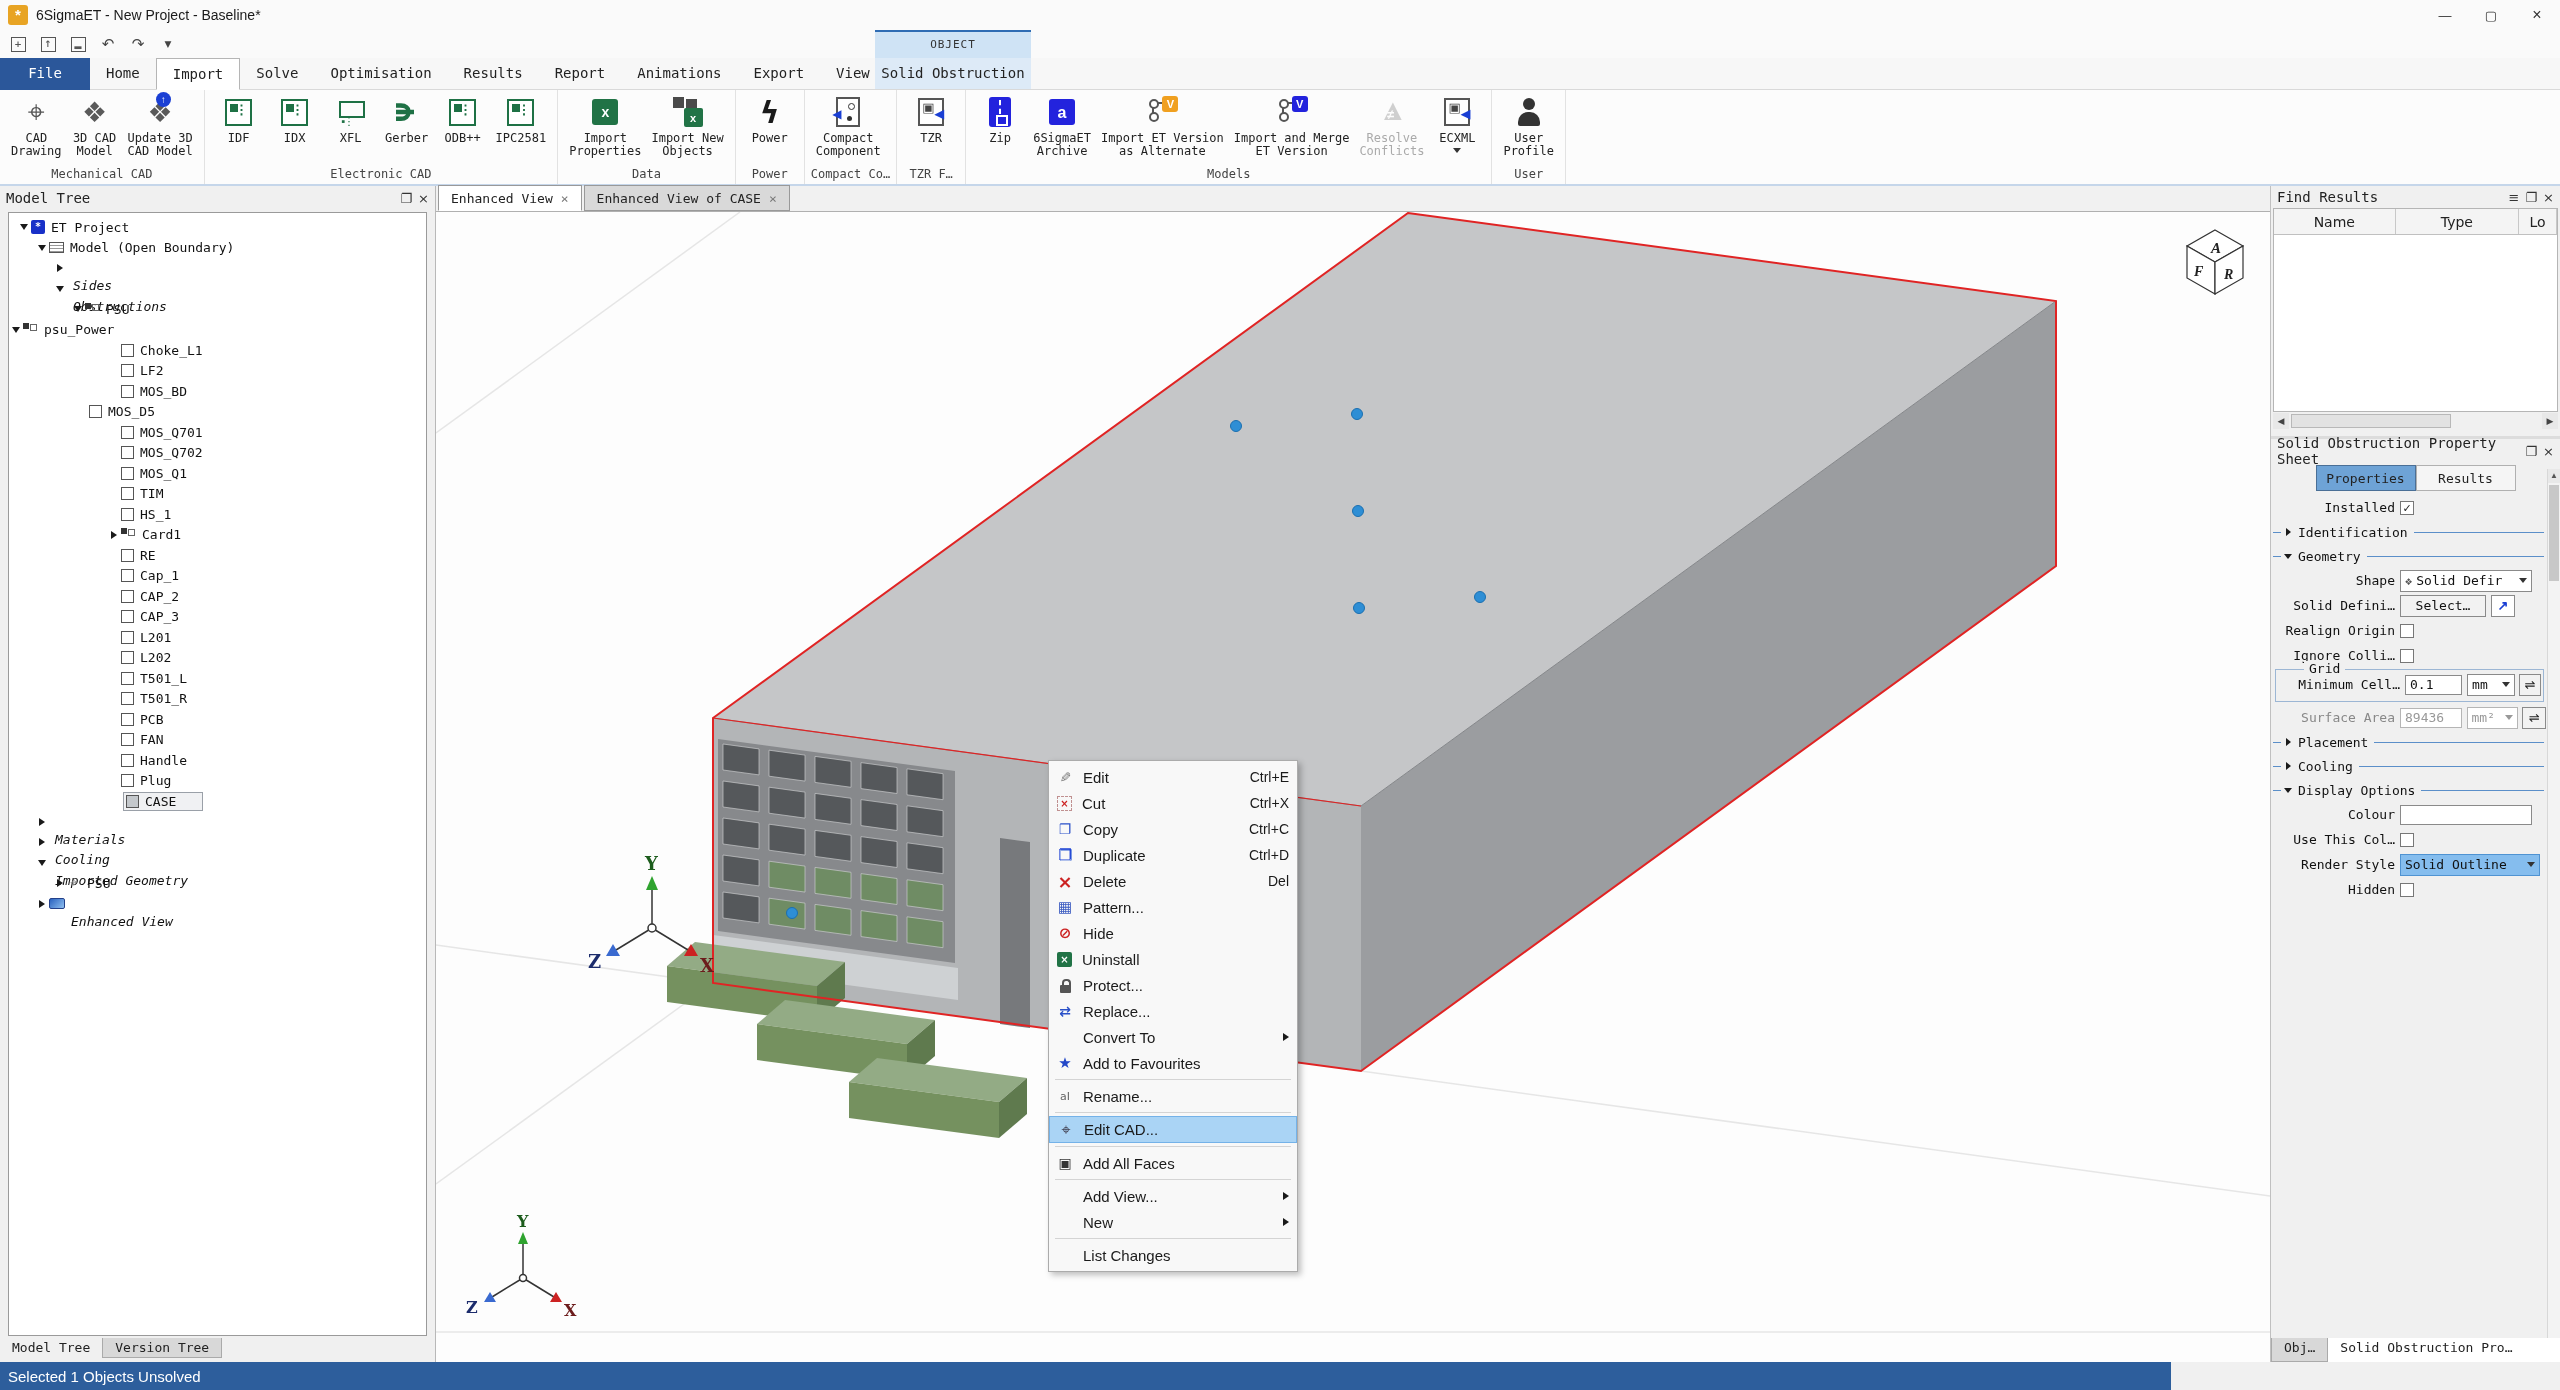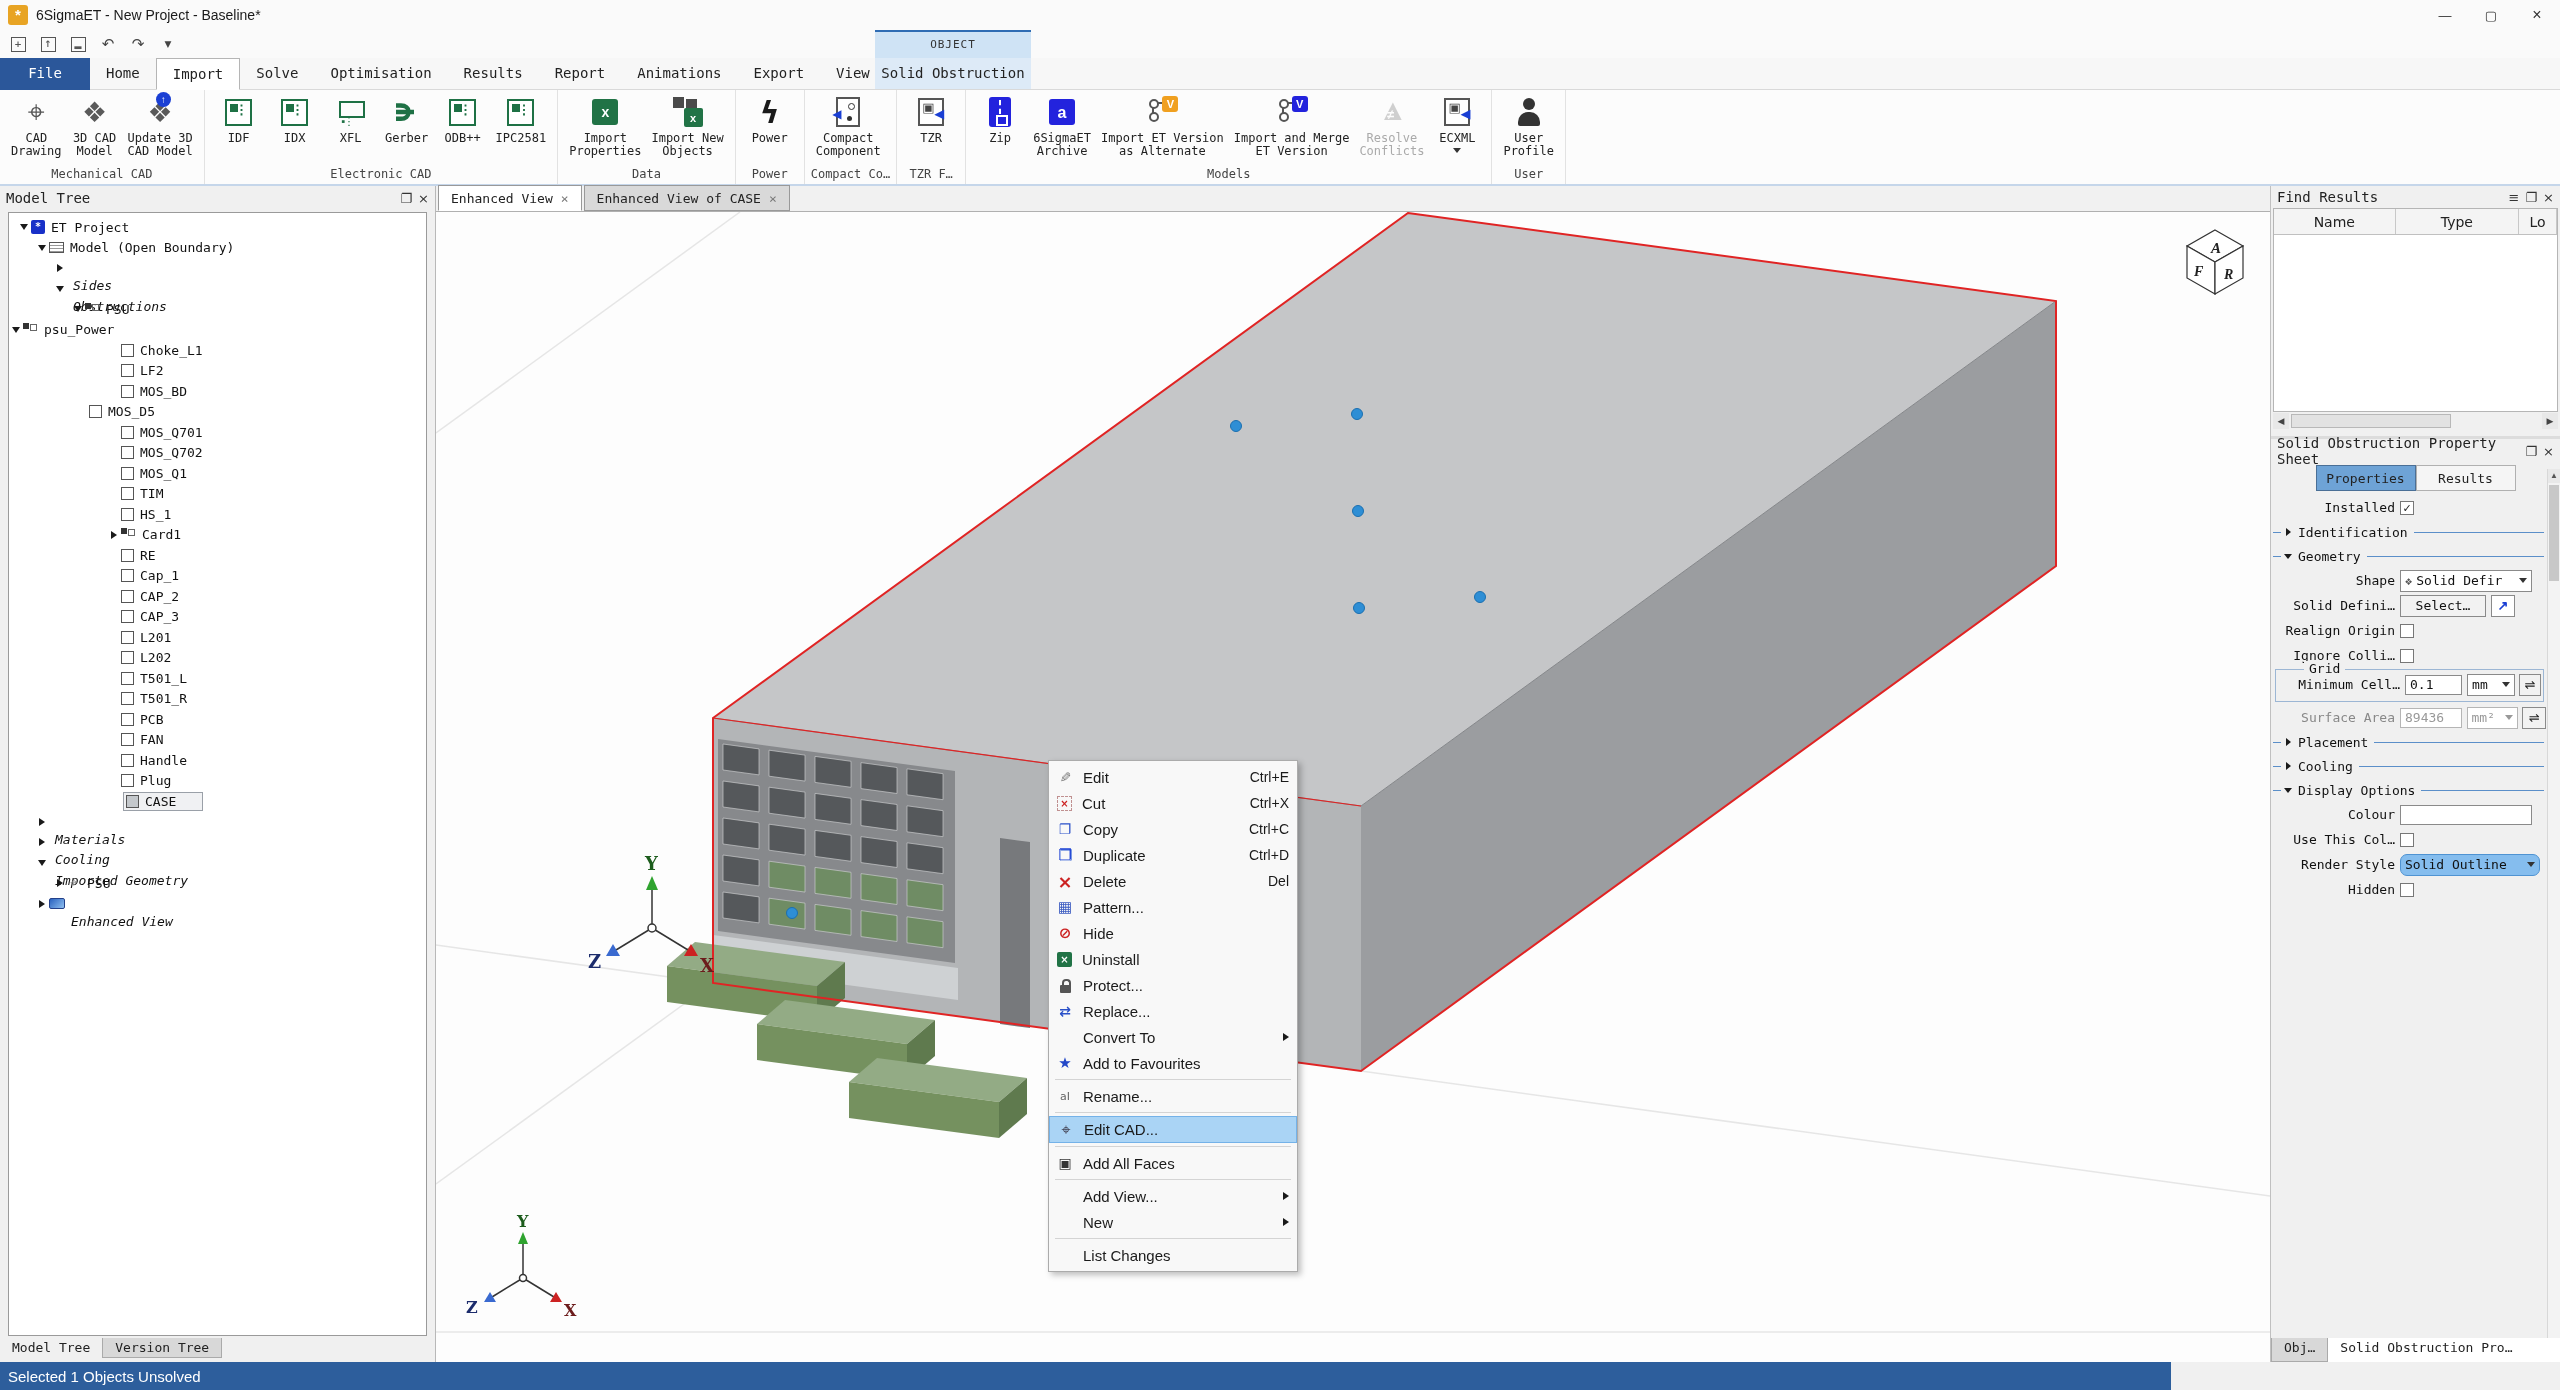--- a/index.html
+++ b/index.html
@@ -959,21 +959,21 @@
         <div class="prow">
           <span class="plabel">Colour</span>
           <span class="pinput" style="width: 132px;"></span>
         </div>
         <div class="prow">
           <span class="plabel">Use This Col…</span>
           <span class="pchk"></span>
         </div>
         <div class="prow">
           <span class="plabel">Render Style</span>
-          <span class="pdd blue" style="width: 140px; border-radius: 7px;">
+          <span class="pdd blue" style="width: 140px;">
             <span>Solid Outline</span>
             <span class="ddarr"></span>
           </span>
         </div>
         <div class="prow">
           <span class="plabel">Hidden</span>
           <span class="pchk"></span>
         </div>
       </div>
     <div id="vscroll">

